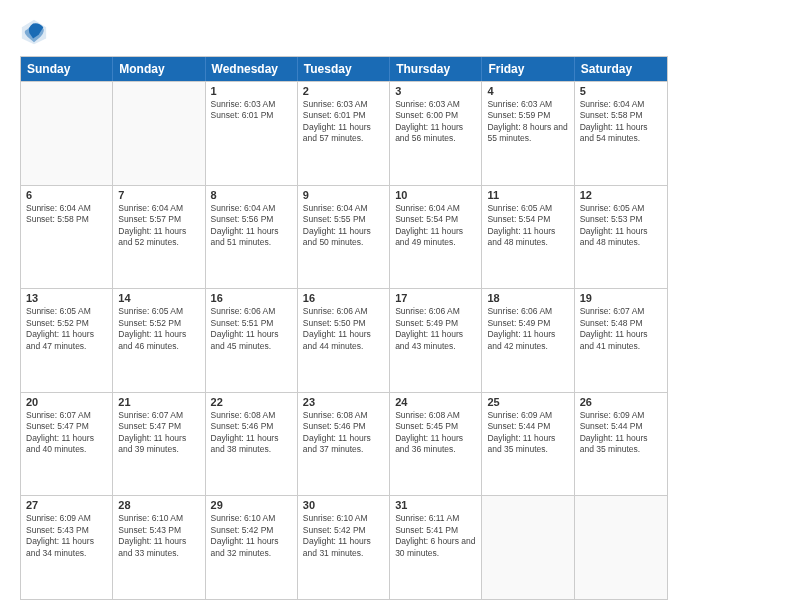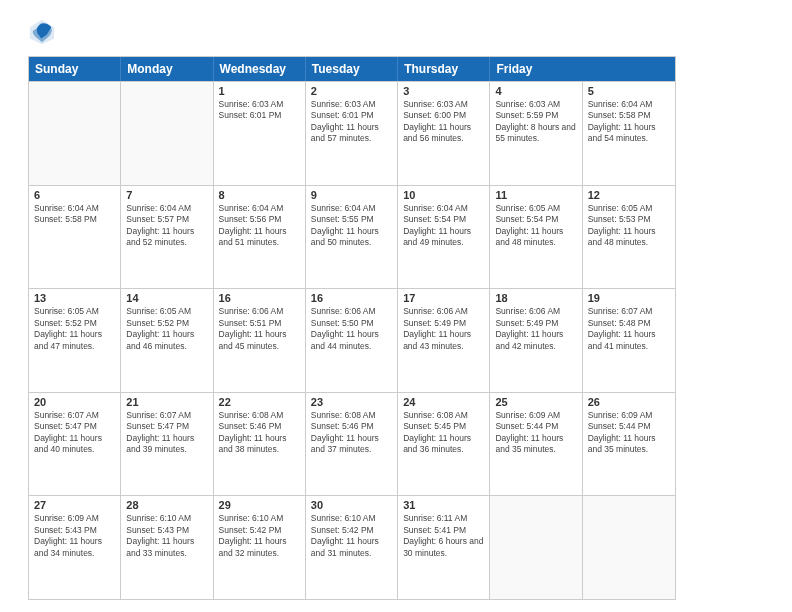--- a/index.html
+++ b/index.html
@@ -9,21 +9,20 @@
       width: 792px;
       height: 612px;
       overflow: hidden;
     }
     .page {
       width: 688px;
       height: 612px;
       padding: 18px 20px 12px 20px;
       display: flex;
       flex-direction: column;
-      margin-left: 8px;
     }
     .header {
       display: flex;
       justify-content: space-between;
       align-items: flex-start;
       margin-bottom: 10px;
     }
     .logo {
       display: flex;
       align-items: center;
@@ -137,20 +136,21 @@
   </div>
 
   <div class="calendar">
     <div class="cal-header">
     <div class="cal-header-cell">Sunday</div>
         <div class="cal-header-cell">Monday</div>
         <div class="cal-header-cell">Wednesday</div>
         <div class="cal-header-cell">Tuesday</div>
         <div class="cal-header-cell">Thursday</div>
         <div class="cal-header-cell">Friday</div>
+        <div class="cal-header-cell">Saturday</div>
       </div>
     <div class="cal-body">
     <div class="cal-row">
           <div class="cal-cell empty"></div>
           <div class="cal-cell empty"></div>
           <div class="cal-cell">
             <div class="day-number">1</div>
             <div class="cell-line">Sunrise: 6:03 AM</div>
             <div class="cell-line">Sunset: 6:01 PM</div>
           </div>

